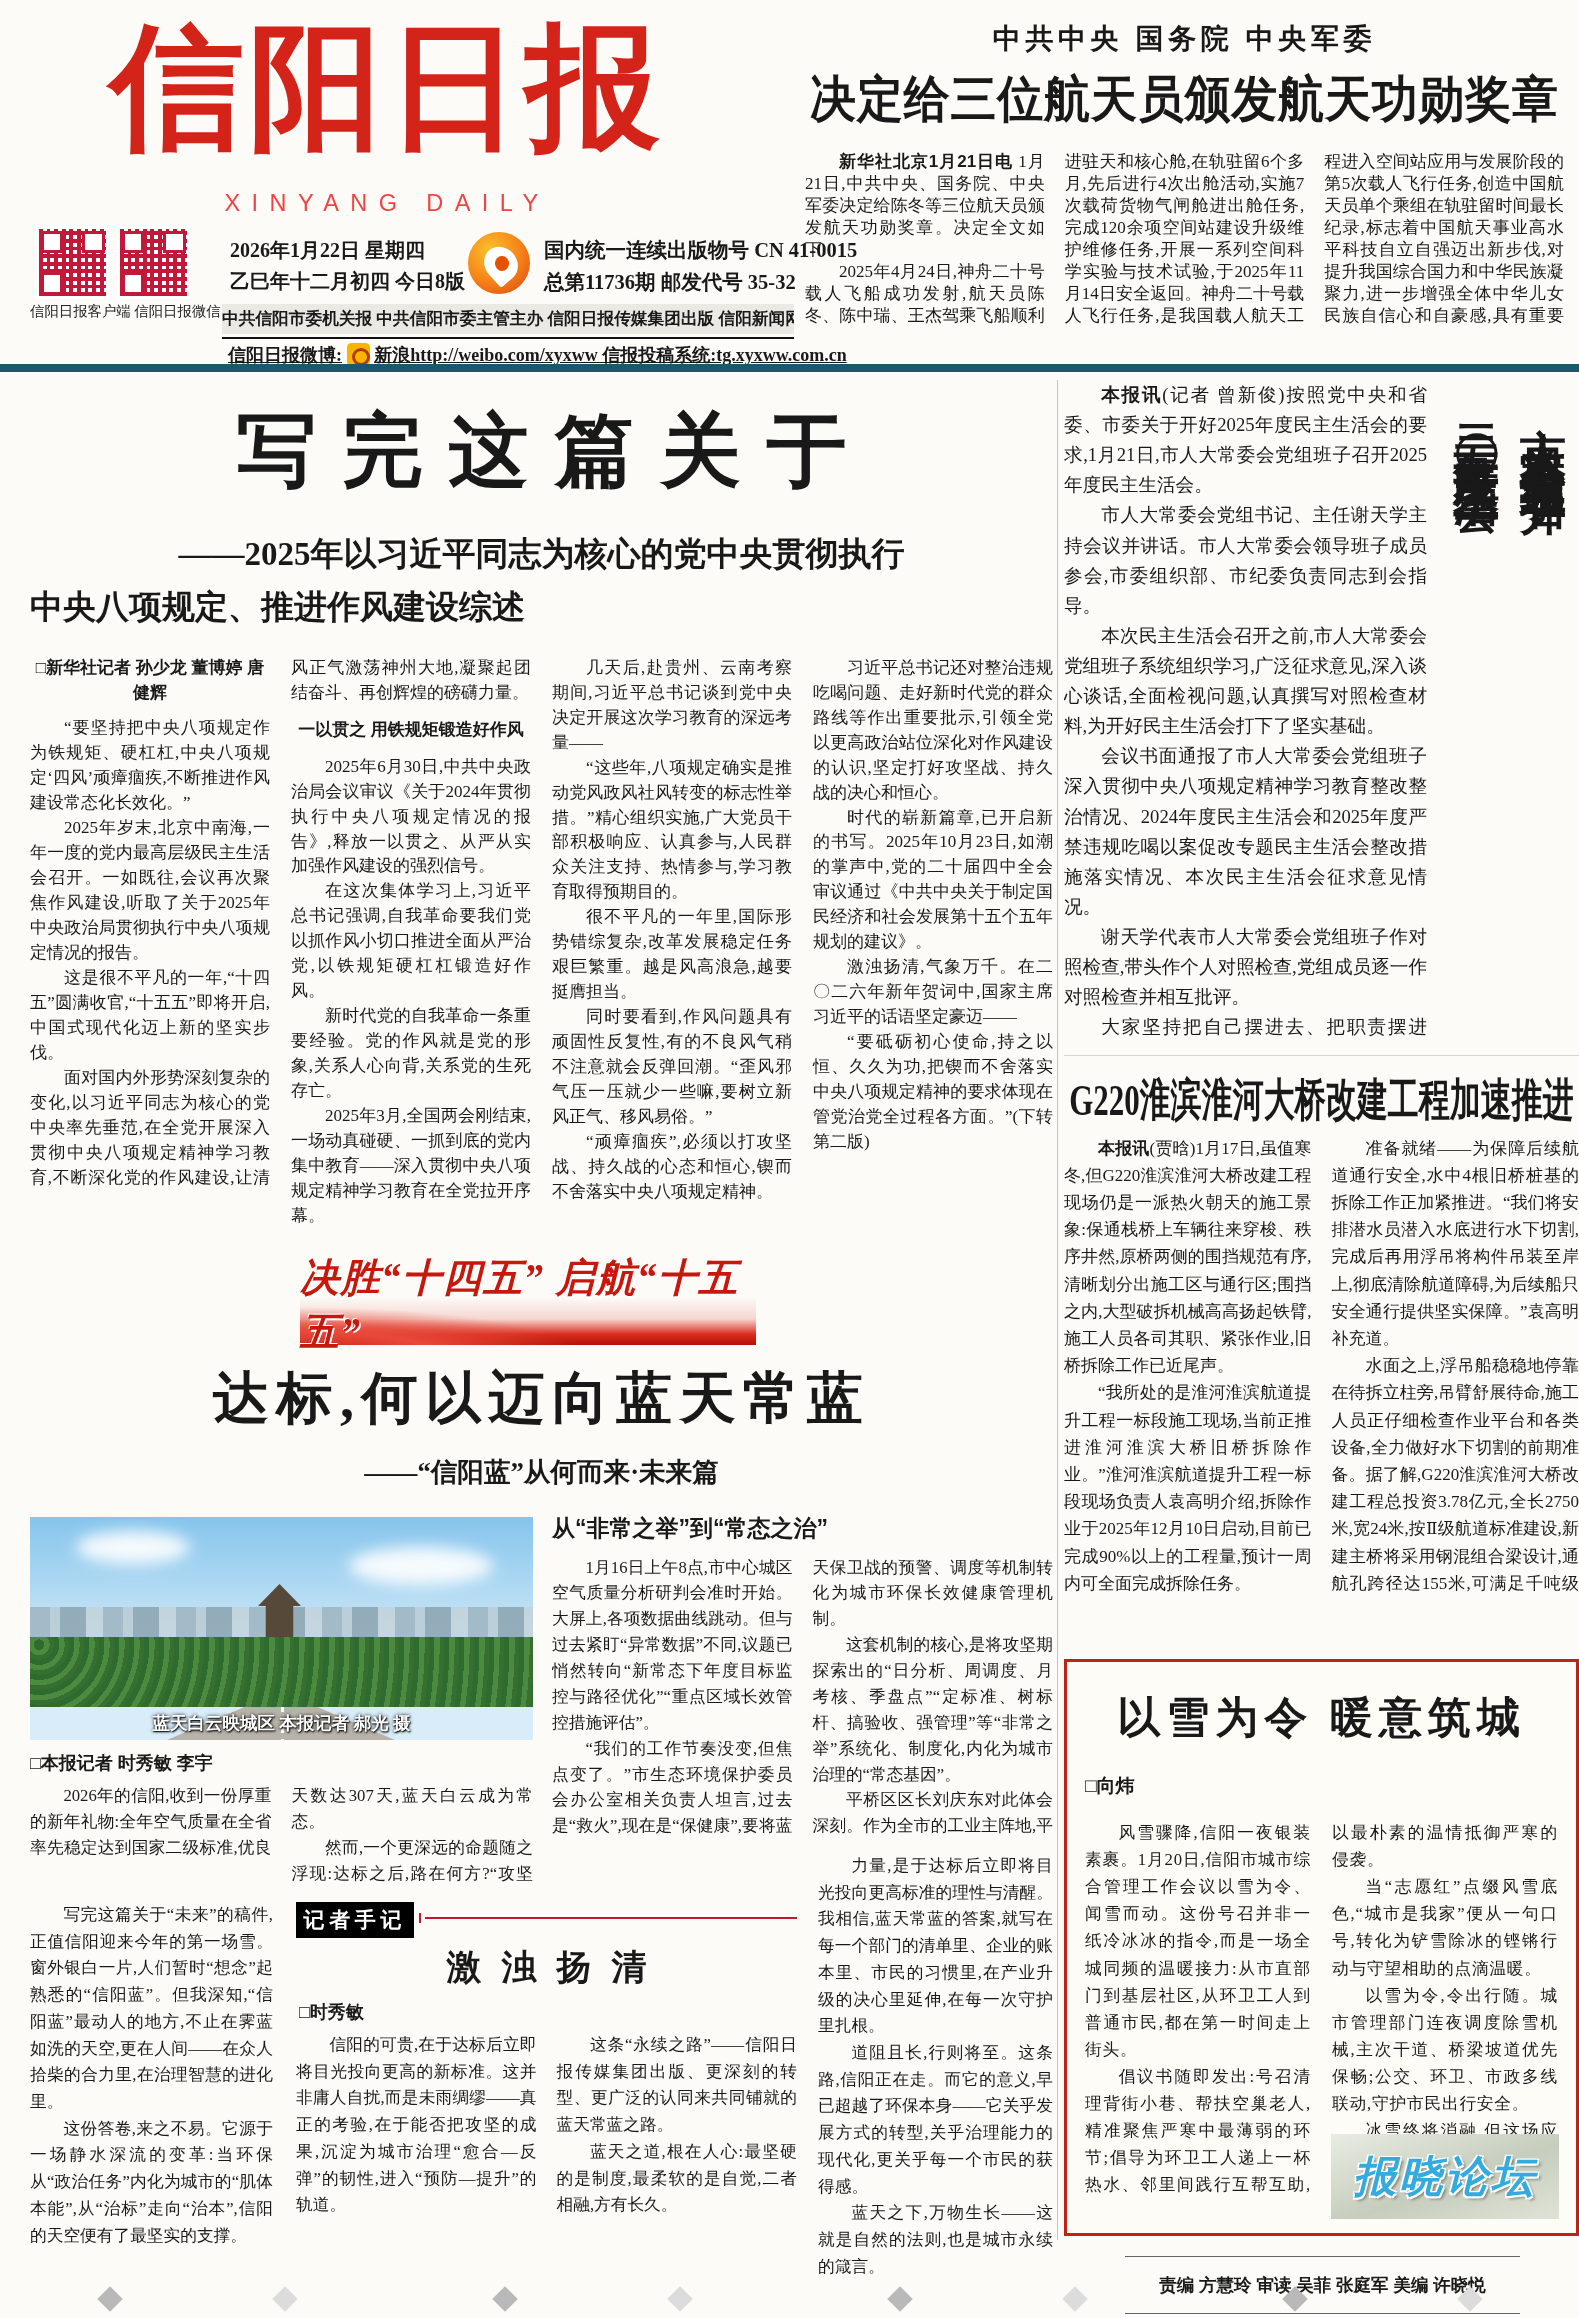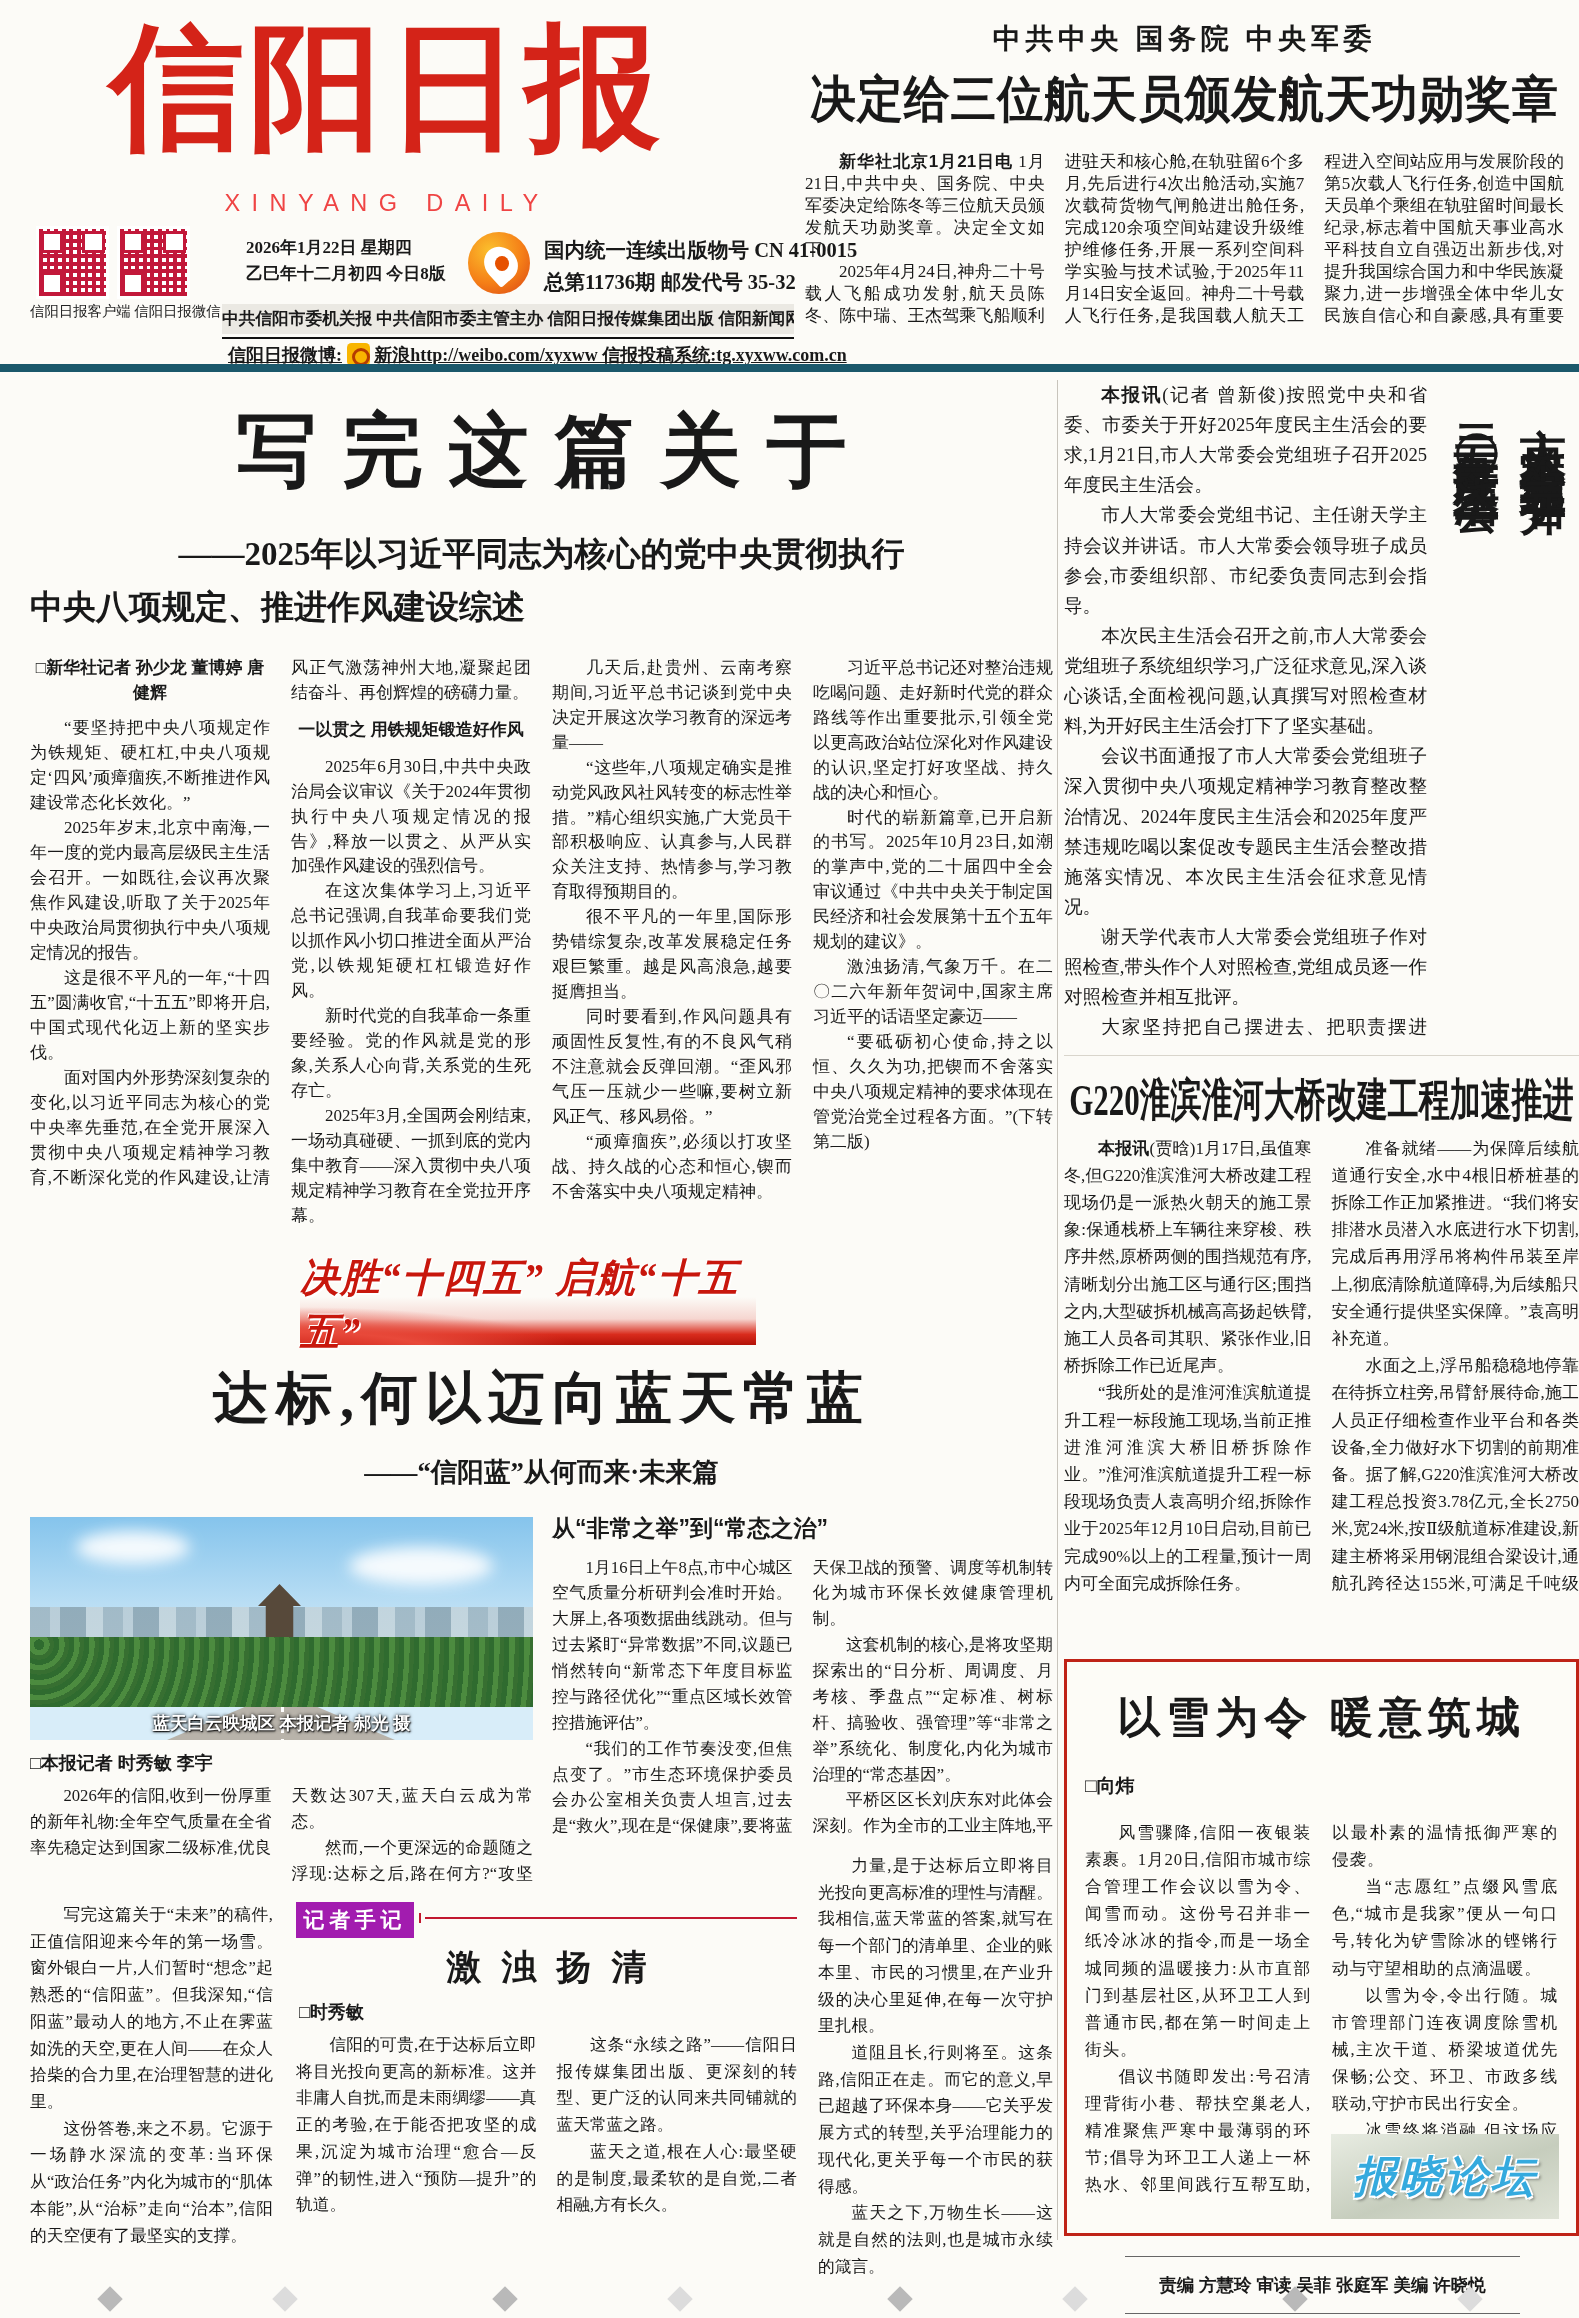--- a/index.html
+++ b/index.html
@@ -11,21 +11,21 @@
     font-family:"DejaVu Serif",serif;transform:scaleY(1.02);}
   #masthead-en{position:absolute;left:53px;top:190px;width:668px;text-align:center;
     font-size:23.5px;letter-spacing:11.4px;color:#ef4444;font-family:"Liberation Sans",sans-serif;}
   .qr{position:absolute;top:229px;width:67px;height:67px;background:
       repeating-linear-gradient(0deg,#c2183a 0 3.8px,rgba(255,255,255,0) 3.8px 7.6px),
       repeating-linear-gradient(90deg,#c2183a 0 3.8px,#fff 3.8px 7.6px);outline:3px solid #fff;}
   .qr .corner{position:absolute;width:16.7px;height:16.7px;border:3.8px solid #c2183a;background:#fff;}
   .qr .c1{left:1.5px;top:1.5px}.qr .c2{right:1.5px;top:1.5px}.qr .c3{left:1.5px;bottom:1.5px}
   #qr-labels{position:absolute;left:30px;top:302px;width:190px;font-size:14.4px;letter-spacing:0;
     color:#222;white-space:nowrap;}
-  #date-block{position:absolute;left:246px;top:235px;font-size:17px;font-weight:700;line-height:1.55;}
+  #date-block{position:absolute;left:230px;top:235px;font-size:20px;font-weight:700;line-height:1.55;}
   #phoenix{position:absolute;left:468px;top:232px;width:62px;height:62px;border-radius:50%;
     background:radial-gradient(circle at 35% 30%,#fbc02d,#f57f17 55%,#d84315);overflow:hidden;}
   #phoenix .swirl{position:absolute;left:16.7px;top:13.7px;width:32px;height:36px;background:#fff;
     border-radius:50% 50% 50% 3px;transform:rotate(-42deg);}
   #phoenix .swirl2{position:absolute;left:27px;top:24px;width:13.7px;height:15px;background:#e65100;
     border-radius:50%;}
   #issue-block{position:absolute;left:544px;top:235px;font-size:20.5px;font-weight:700;line-height:1.55;}
   #org-bar{position:absolute;left:222px;top:304px;width:572px;height:30px;background:#ebe9e3;
     font-size:16.7px;line-height:30px;text-align:center;font-weight:700;white-space:nowrap;overflow:hidden;}
   #org-rule{position:absolute;left:222px;top:337px;width:572px;height:1.5px;background:#111;}
@@ -120,21 +120,21 @@
   #bs-sect{position:absolute;left:522px;top:152px;width:501px;height:333px;}
   #bs-sect-head{font-size:23px;font-weight:900;font-family:"Liberation Sans",sans-serif;margin-bottom:10.6px;}
   #bs-sect-cols{height:293px;column-count:2;column-gap:20px;font-size:16.7px;line-height:1.55;
     text-align:justify;overflow:hidden;}
   #bs-right-col{position:absolute;left:788px;top:492px;width:235px;height:427px;font-size:16.7px;
     line-height:1.6;text-align:justify;overflow:hidden;}
   
   #nb-left-col{position:absolute;left:0;top:541px;width:243px;height:378px;font-size:16.7px;
     line-height:1.6;text-align:justify;overflow:hidden;}
   #nb-label-row{position:absolute;left:266px;top:541px;width:501px;height:33px;}
-  #nb-label{display:inline-block;background:#a21caf;color:#fff;font-weight:900;font-size:21px;
+  #nb-label{display:inline-block;background:#000000;color:#fff;font-weight:900;font-size:21px;
     letter-spacing:4.6px;padding:3.8px 7.6px;font-family:"Liberation Sans",sans-serif;}
   #nb-line{position:absolute;left:129px;top:15px;width:372px;height:2.3px;background:#c2182f;}
   #nb-line::before{content:"";position:absolute;left:-6px;top:-3.8px;width:2.3px;height:10px;background:#c2182f;}
   #nb-title{position:absolute;left:266px;top:583px;width:501px;text-align:center;font-size:35px;
     font-weight:900;letter-spacing:20px;text-indent:20px;}
   #nb-byline{position:absolute;left:269px;top:639px;font-size:18px;font-weight:700;
     font-family:"Liberation Sans",sans-serif;}
   #nb-cols{position:absolute;left:266px;top:671px;width:501px;height:248px;column-count:2;
     column-gap:20px;font-size:16.7px;line-height:1.6;text-align:justify;overflow:hidden;}
   

